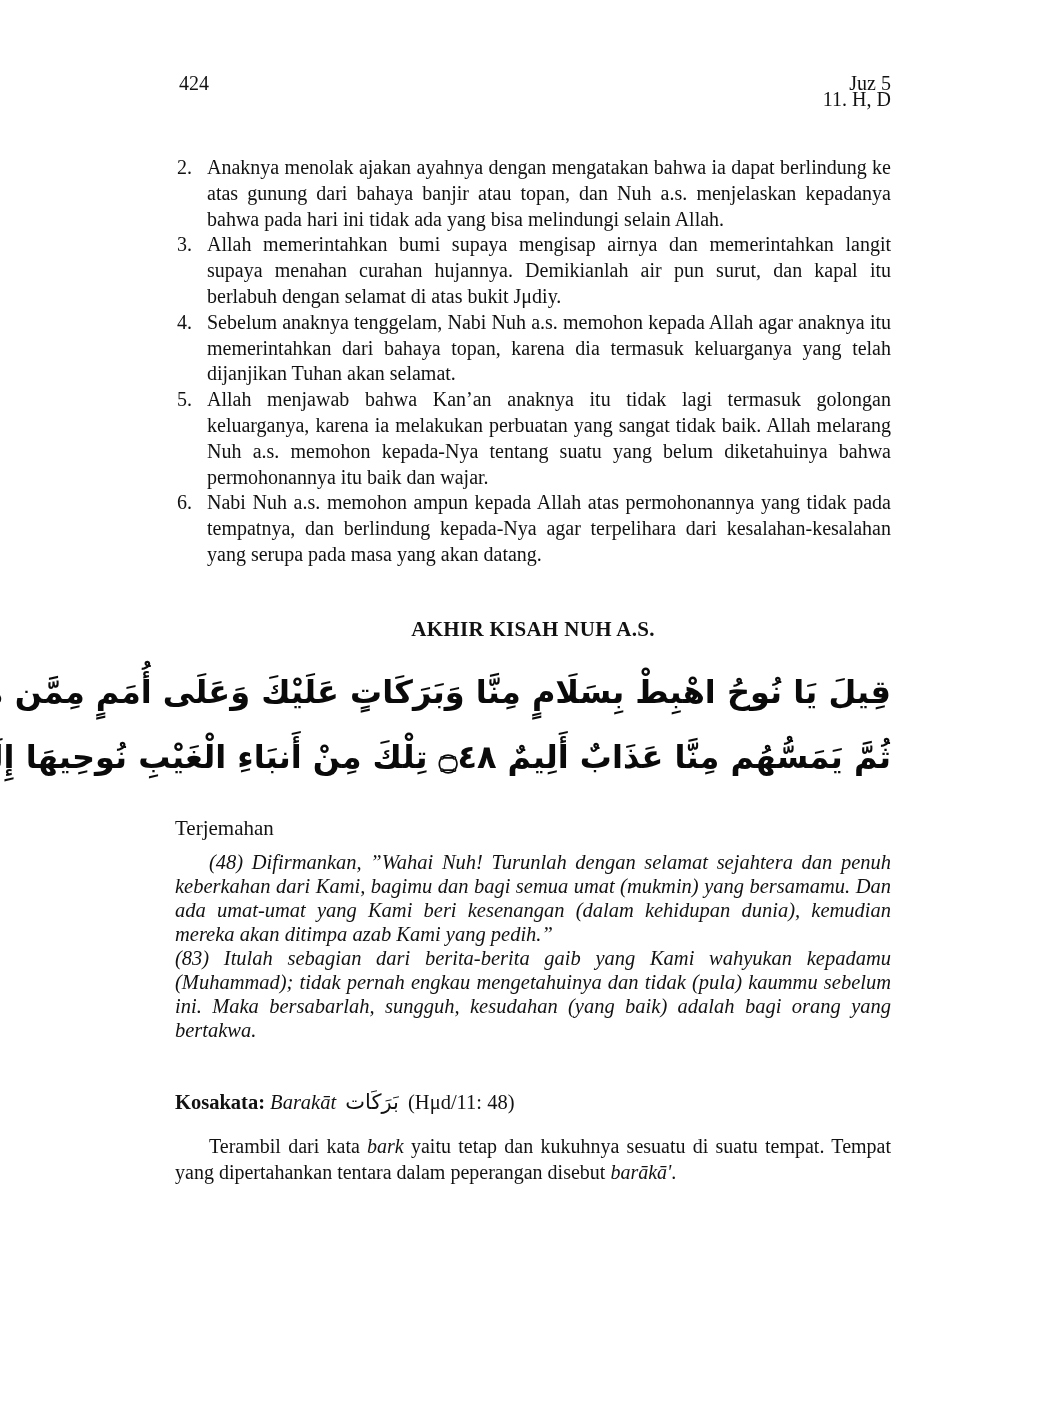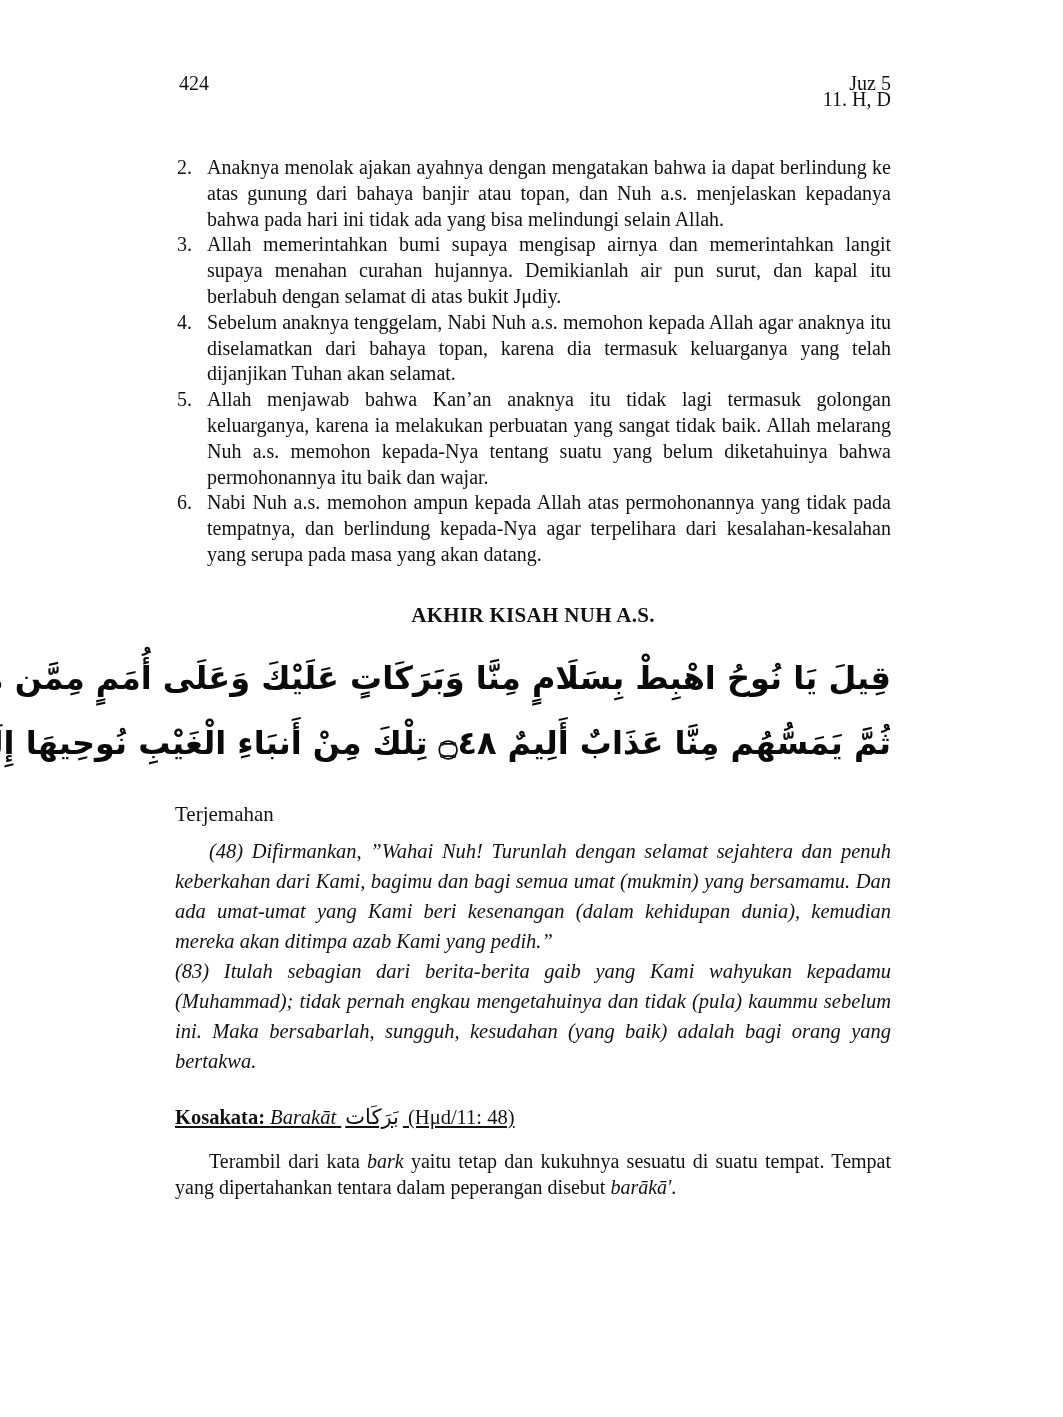--- a/index.html
+++ b/index.html
@@ -33,21 +33,21 @@
     position: relative;
     padding-left: 32px;
     font-size: 20px;
     line-height: 25.8px;
     text-align: justify;
   }
   .list-item .num { position: absolute; left: 2px; top: 0; }
 
   
   .section-heading {
-    margin-top: 35px;
+    margin-top: 49px;
     text-align: center;
     font-weight: bold;
     font-size: 21px;
     letter-spacing: 0.3px;
   }
 
   
   .arabic-block {
     margin-top: 18px;
     direction: rtl;
@@ -64,31 +64,30 @@
 
   
   .terjemahan-heading {
     margin-top: 26px;
     font-weight: normal;
     font-size: 21px;
   }
   .trans-para {
     font-style: italic;
     font-size: 20.5px;
-    line-height: 30px;
+    line-height: 24px;
     text-align: justify;
     margin: 0;
   }
   .trans-para.first { margin-top: 9px; text-indent: 34px; }
 
   
   .kosakata {
-    margin-top: 29px;
+    margin-top: 48px;
     font-size: 20.5px;
-    text-decoration: underline;
   }
   .kosakata .label { font-weight: bold; }
   .kosakata .term  { font-style: italic; }
   .kosakata .arabic-inline {
     font-family: "DejaVu Sans", sans-serif;
     font-size: 21px;
     direction: rtl;
     unicode-bidi: embed;
     padding: 0 4px;
   }
@@ -118,21 +117,21 @@
     <div class="list-item">
       <span class="num">2.</span>
       <span>Anaknya menolak ajakan ayahnya dengan mengatakan bahwa ia dapat berlindung ke atas gunung dari bahaya banjir atau topan, dan Nuh a.s. menjelaskan kepadanya bahwa pada hari ini tidak ada yang bisa melindungi selain Allah.</span>
     </div>
     <div class="list-item">
       <span class="num">3.</span>
       <span>Allah memerintahkan bumi supaya mengisap airnya dan memerintahkan langit supaya menahan curahan hujannya. Demikianlah air pun surut, dan kapal itu berlabuh dengan selamat di atas bukit Jμdiy.</span>
     </div>
     <div class="list-item">
       <span class="num">4.</span>
-      <span>Sebelum anaknya tenggelam, Nabi Nuh a.s. memohon kepada Allah agar anaknya itu diselamatkan dari bahaya topan, karena dia termasuk keluarganya yang telah dijanjikan Tuhan akan selamat.</span>
+      <span>Sebelum anaknya tenggelam, Nabi Nuh a.s. memohon kepada Allah agar anaknya itu memerintahkan dari bahaya topan, karena dia termasuk keluarganya yang telah dijanjikan Tuhan akan selamat.</span>
     </div>
     <div class="list-item">
       <span class="num">5.</span>
       <span>Allah menjawab bahwa Kan’an anaknya itu tidak lagi termasuk golongan keluarganya, karena ia melakukan perbuatan yang sangat tidak baik. Allah melarang Nuh a.s. memohon kepada-Nya tentang suatu yang belum diketahuinya bahwa permohonannya itu baik dan wajar.</span>
     </div>
     <div class="list-item">
       <span class="num">6.</span>
       <span>Nabi Nuh a.s. memohon ampun kepada Allah atas permohonannya yang tidak pada tempatnya, dan berlindung kepada-Nya agar terpelihara dari kesalahan-kesalahan yang serupa pada masa yang akan datang.</span>
     </div>
   </div>

